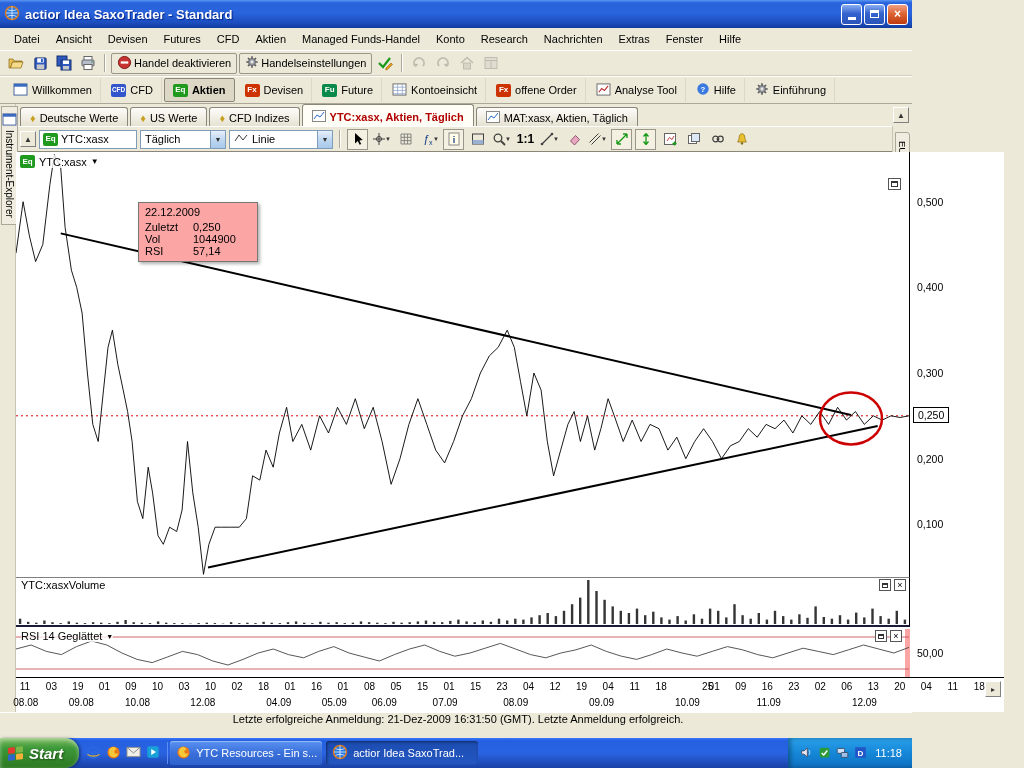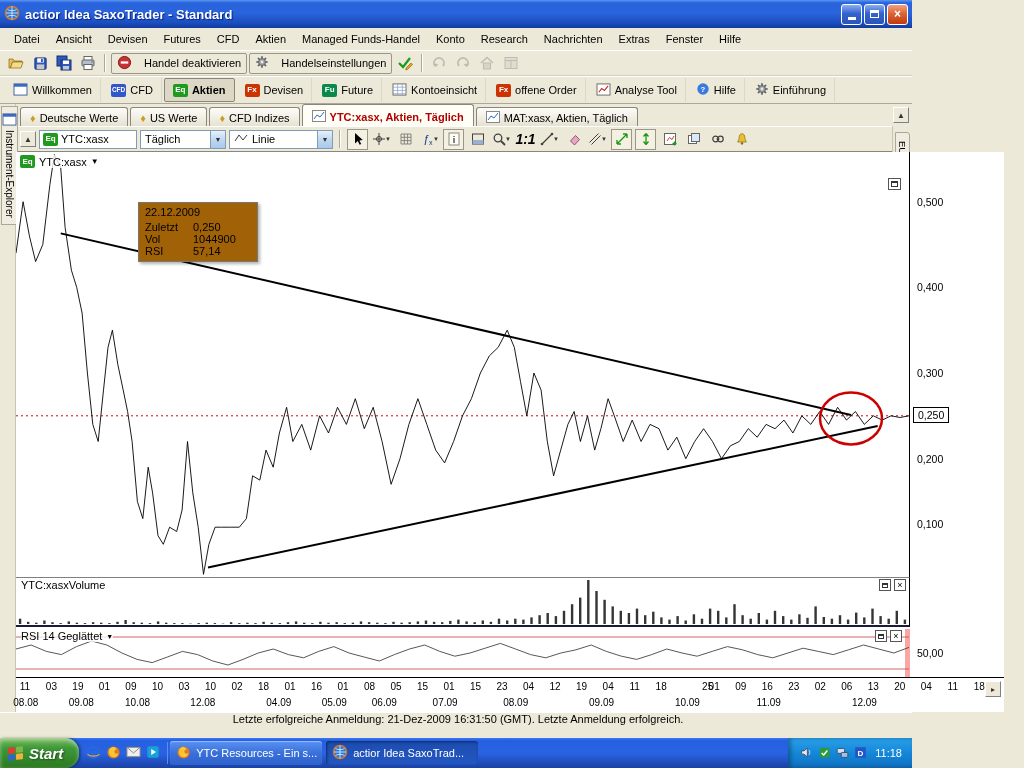--- a/index.html
+++ b/index.html
@@ -22,21 +22,21 @@
   
   .menubar{position:absolute;top:28px;left:0;right:0;height:22px;display:flex;align-items:center;padding-left:6px;background:#ece9d8;}
   .menu-item{padding:3px 8px;cursor:default;}
   .toolbar{position:absolute;left:0;right:0;display:flex;align-items:center;gap:2px;padding-left:5px;background:#ece9d8;
     border-top:1px solid #fff;border-bottom:1px solid #d4d0c0;}
   #toolbar1{top:50px;height:26px;}
   #toolbar2{top:76px;height:28px;border-bottom:1px solid #aca899;}
   .ticon{width:22px;height:20px;display:inline-flex;align-items:center;justify-content:center;}
   .ticon.disabled{opacity:.55;}
   .sep{width:2px;height:18px;border-left:1px solid #aca899;border-right:1px solid #fff;margin:0 3px;}
-  .tbtn{display:inline-flex;align-items:center;gap:12px;height:21px;padding:0 5px;border:1px solid #9a968a;background:#ece9d8;border-radius:2px;}
+  .tbtn{display:inline-flex;align-items:center;gap:2px;height:21px;padding:0 5px;border:1px solid #9a968a;background:#ece9d8;border-radius:2px;}
   .tb2{display:inline-flex;align-items:center;gap:4px;height:24px;padding:0 8px;border-right:1px solid #dcd8c8;}
   .tb2 .lbl{white-space:nowrap;}
   .tb2.active{background:#ddd8c6;border:1px solid #8a867a;border-radius:2px;font-weight:bold;}
   .badge{min-width:15px;height:13px;padding:0 1px;font-size:8px;font-weight:bold;color:#fff;display:inline-flex;align-items:center;justify-content:center;border-radius:2px;line-height:1;}
   .badge.eq{background:#1f9a1f;}
   .badge.fx{background:#cc3300;}
   .badge.fu{background:#0a8a4a;}
   .badge.cfd{background:#3355cc;font-size:6.5px;}
 
   
@@ -54,37 +54,37 @@
   #charttoolbar{position:absolute;top:126px;left:16px;right:20px;height:26px;background:#ece9d8;display:flex;align-items:center;gap:3px;
     padding:0 4px;border-top:1px solid #fff;border-bottom:1px solid #8a867a;}
   .symfield{display:flex;align-items:center;gap:3px;height:19px;width:98px;background:#fff;border:1px solid #7f9db9;padding:0 3px;}
   .symfield input{border:none;outline:none;width:100%;font-size:11px;font-family:inherit;}
   .combo{display:flex;align-items:center;height:19px;background:#fff;border:1px solid #7f9db9;font-size:11px;padding-left:4px;gap:4px;}
   .combo .arrowbox{width:15px;height:17px;margin-left:auto;border-left:1px solid #7f9db9;display:flex;align-items:center;justify-content:center;
     font-size:7px;color:#333;background:linear-gradient(180deg,#e8f0fb,#c0d8f0 50%,#a8c8ea);}
   .tool{width:21px;height:21px;display:inline-flex;align-items:center;justify-content:center;border:1px solid transparent;position:relative;}
   .tool.pressed{background:#f4f1e2;border:1px solid #9a968a;}
   .tool .dd{font-size:6px;color:#333;margin-left:-1px;}
-  .tool.text{font-size:14px;font-weight:bold;font-style:italic;}
+  .tool.text{font-size:12px;font-weight:bold;}
 
   
   #leftstrip{position:absolute;top:104px;bottom:56px;left:0;width:16px;background:#ece9d8;border-right:1px solid #c8c4b4;}
   .vtab-l{margin:2px 1px;writing-mode:vertical-rl;font-size:10px;background:#f0ede0;border:1px solid #aca899;padding:6px 0;display:flex;align-items:center;gap:4px;}
   #rightstrip{position:absolute;top:126px;bottom:56px;right:0;width:20px;background:#ece9d8;border-left:1px solid #c8c4b4;}
   .vtab-r{margin:6px 2px;writing-mode:vertical-rl;font-size:9.5px;background:#f0ede0;border:1px solid #aca899;padding:8px 1px;border-radius:0 3px 3px 0;white-space:nowrap;}
 
   
   #main{position:absolute;top:152px;left:16px;width:988px;height:560px;background:#fff;}
   #plot{position:absolute;left:0;top:0;width:894px;height:425px;border-right:1px solid #000;}
   #plot svg{position:absolute;left:0;top:0;}
   .legend{position:absolute;left:4px;top:3px;display:flex;align-items:center;gap:4px;font-size:11px;background:rgba(255,255,255,.8);}
   .legend .car{font-size:8px;}
   .restorebtn{position:absolute;right:8px;top:26px;width:13px;height:12px;border:1px solid #555;background:#fff;display:flex;align-items:center;justify-content:center;}
   .restorebtn i{display:block;width:7px;height:6px;border:1px solid #333;border-top:2px solid #333;}
-  .tooltip{position:absolute;left:122px;top:50px;width:120px;background:#a16207;border:1px solid #777;box-shadow:2px 2px 3px rgba(0,0,0,.3);
+  .tooltip{position:absolute;left:122px;top:50px;width:120px;background:#fca5a5;border:1px solid #777;box-shadow:2px 2px 3px rgba(0,0,0,.3);
     padding:3px 6px 4px;font-size:11px;}
   .tooltip .tt-date{margin-bottom:3px;}
   .tt-row{display:flex;}
   .tt-row .l{width:48px;}
   #axiscol{position:absolute;left:895px;top:0;width:93px;height:525px;background:#fff;}
   .ylab{position:absolute;left:6px;font-size:10.5px;}
   .ylab.hl{left:2px;border:1px solid #000;background:#fff;padding:1px 4px;}
   #volpanel{position:absolute;left:0;top:425px;width:894px;height:50px;border-top:1px solid #808080;border-right:1px solid #000;border-bottom:2px solid #1a1a3a;}
   #rsipanel{position:absolute;left:0;top:477px;width:894px;height:48px;border-right:5px solid #fca5a5;}
   .panel-head{position:absolute;left:5px;top:1px;font-size:11px;z-index:2;display:flex;gap:4px;align-items:center;background:rgba(255,255,255,.75);}

